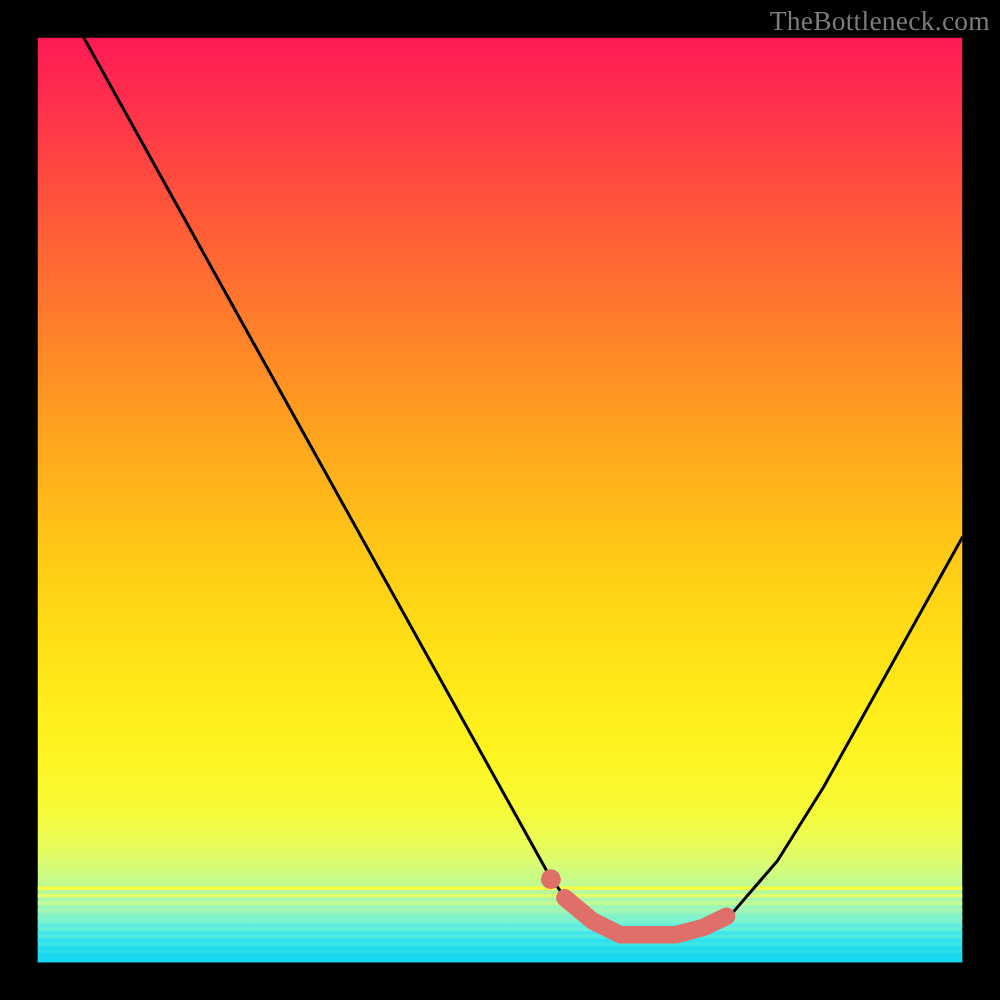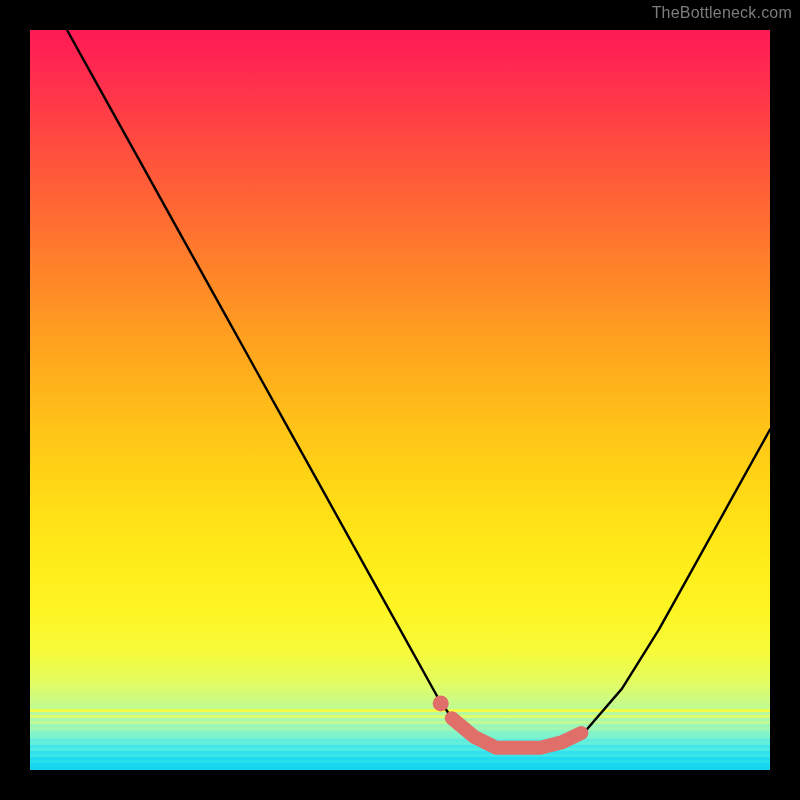--- a/index.html
+++ b/index.html
@@ -60,22 +60,22 @@
     pointer-events: none;
   }
   .stripes div {
     position: absolute;
     left: 0; right: 0;
   }
   .watermark {
     position: absolute;
     top: 4px;
     right: 8px;
-    font-family: Liberation Sans, sans-serif;
-    font-size: 16px;
+    font-family: Liberation Serif, serif;
+    font-size: 22px;
     color: #7c7c7c;
     letter-spacing: 0.2px;
     user-select: none;
   }
   svg.curve {
     position: absolute;
     inset: 0;
     width: 740px;
     height: 740px;
     overflow: visible;

